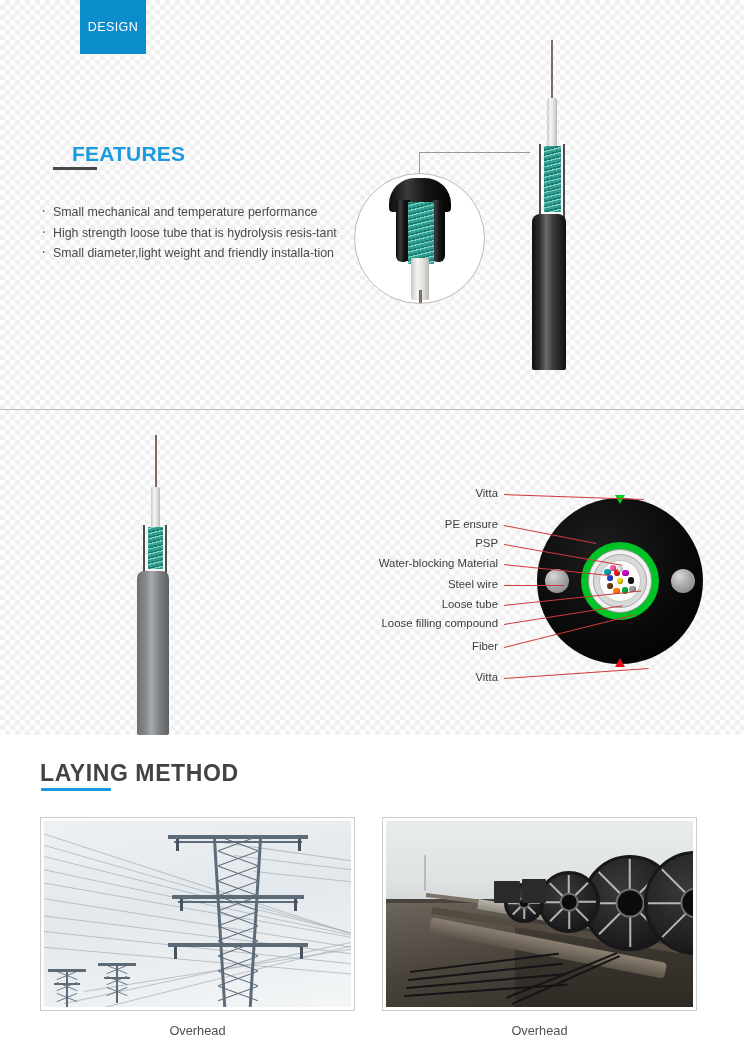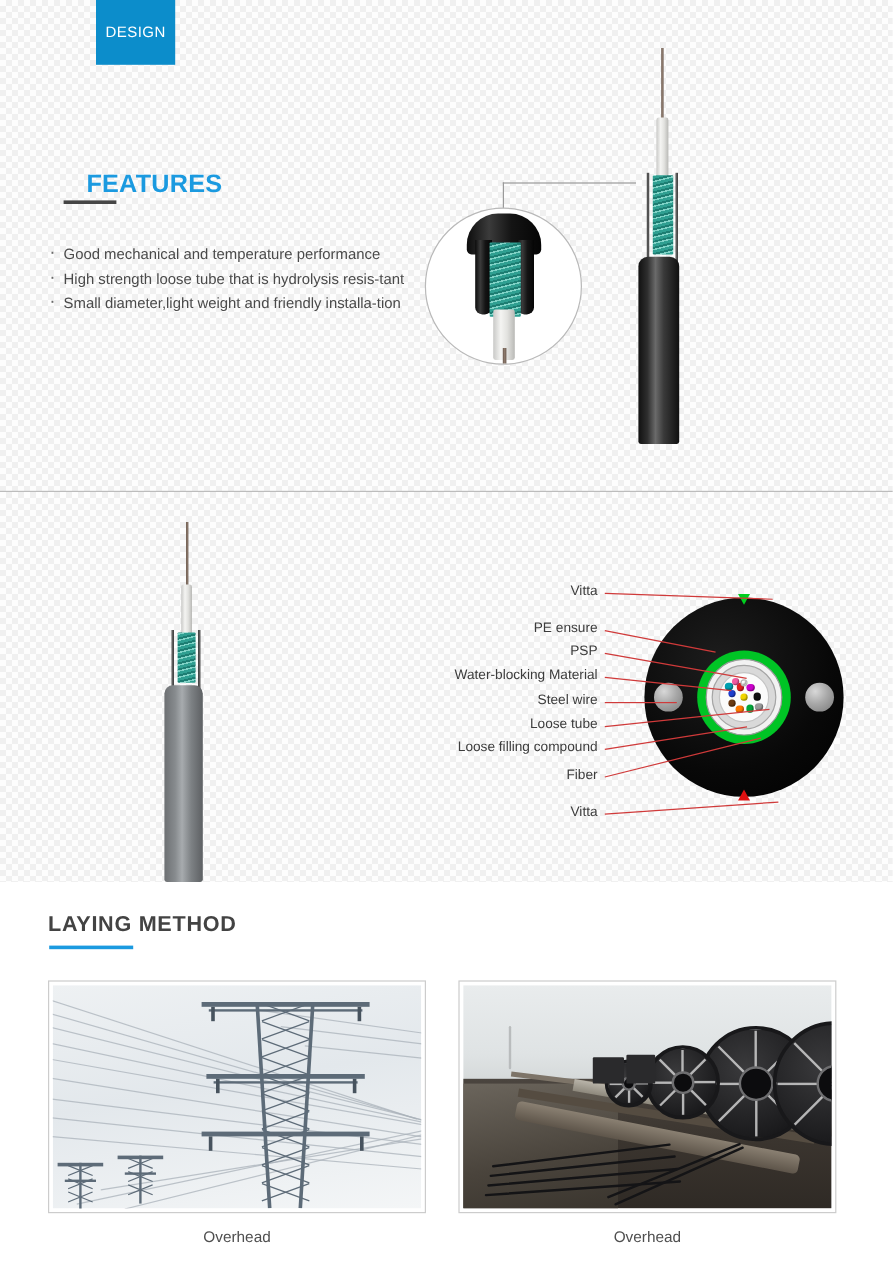--- a/index.html
+++ b/index.html
@@ -262,21 +262,21 @@
   #section-laying {
     position: absolute;
     left: 0; top: 735px;
     width: 744px; height: 323px;
     background: #ffffff;
   }
 
   #laying-heading {
     position: absolute;
     left: 40px; top: 25px;
-    font-size: 18px;
+    font-size: 23px;
     font-weight: bold;
     color: #434343;
     letter-spacing: 0.6px;
   }
   #laying-rule {
     position: absolute;
     left: 41px; top: 53px;
     width: 70px; height: 3px;
     background: #1b9ae0;
   }
@@ -380,21 +380,21 @@
 <body>
 
 <div id="section-design" class="checker">
 
   <div id="design-badge">DESIGN</div>
 
   <div id="features-heading">FEATURES</div>
   <div id="features-rule"></div>
 
   <ul id="features-list">
-    <li>Good mechanical and temperature performance</li>
+    <li>Small mechanical and temperature performance</li>
     <li>High strength loose tube that is hydrolysis resis-tant</li>
     <li>Small diameter,light weight and friendly installa-tion</li>
   </ul>
 
   <div id="cable-photo-top">
     <div class="cab-fiber" style="left:31px; top:0;     height:62px;"></div>
     <div class="cab-tube" style="left:27px; top:58px;  width:10px; height:52px;"></div>
     <div class="cab-coil" style="left:24px; top:106px; width:17px; height:66px;"></div>
     <div class="cab-wire" style="left:19px; top:104px; height:76px;"></div>
     <div class="cab-wire" style="left:43px; top:104px; height:76px;"></div>

